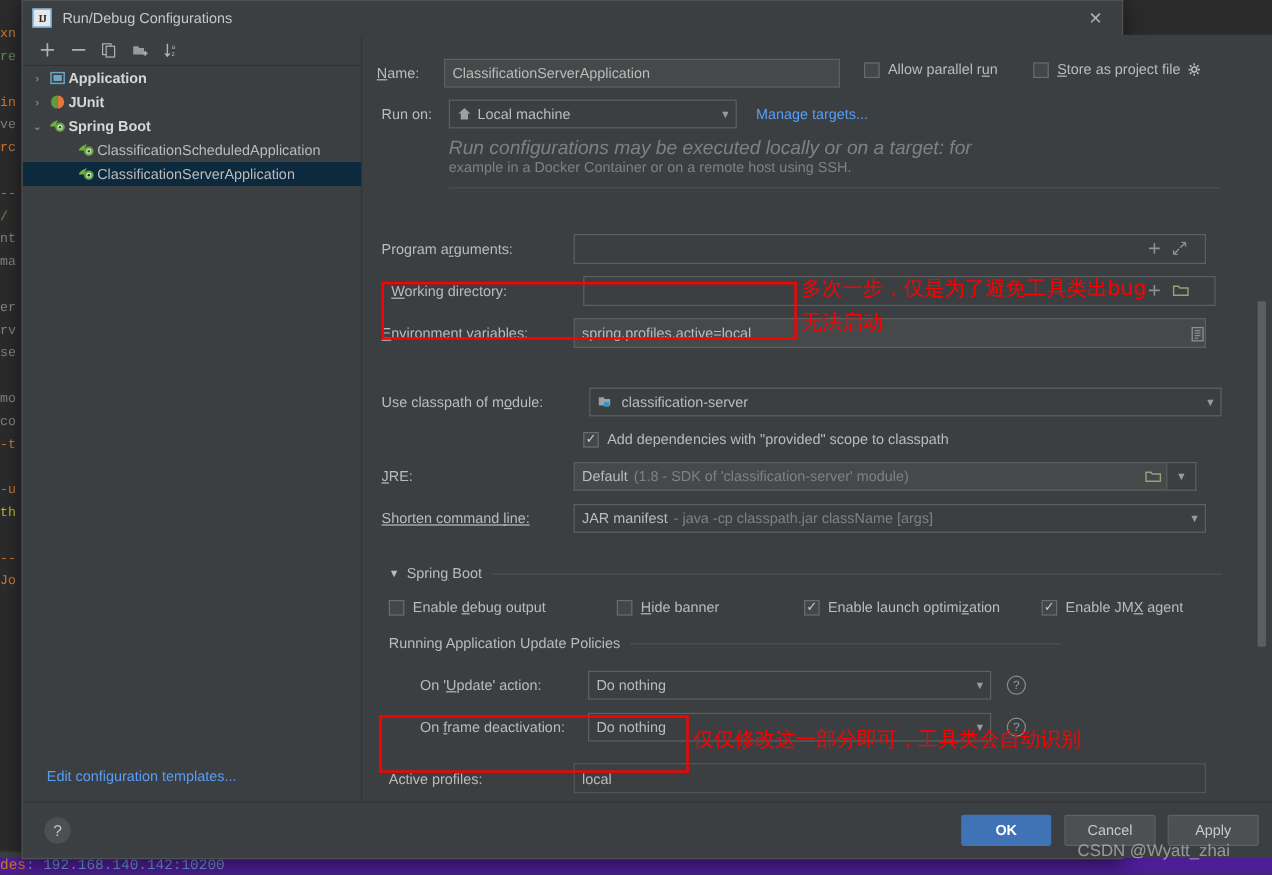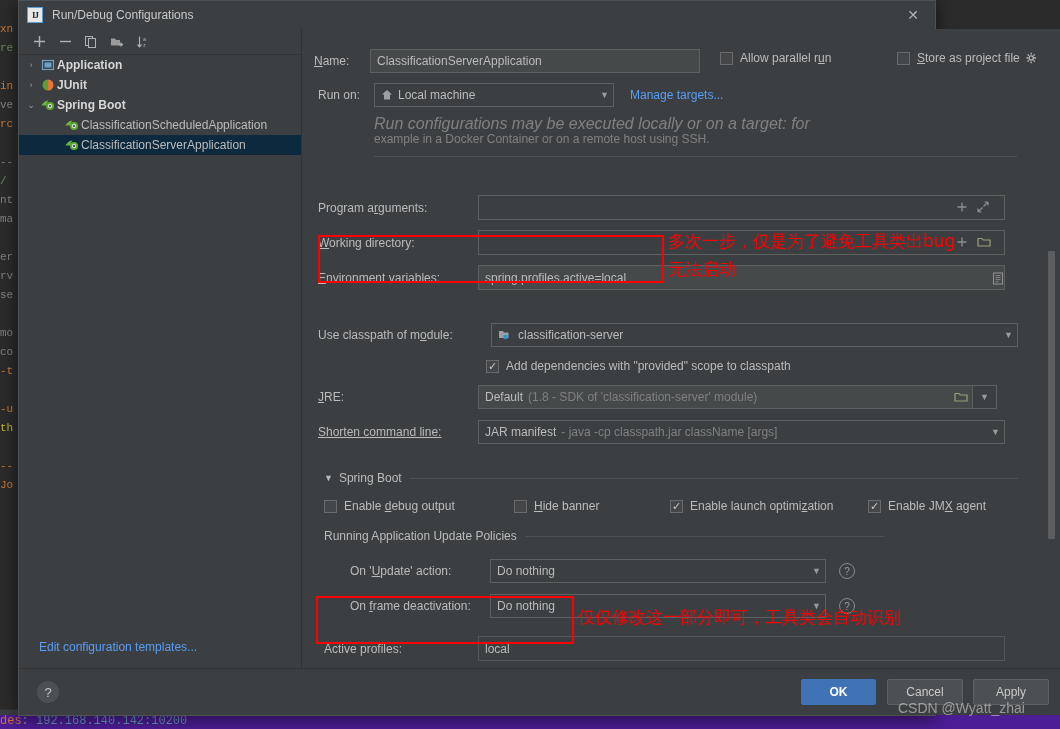--- a/index.html
+++ b/index.html
@@ -386,21 +386,21 @@
       <div class="row" style="position:absolute; left:12px; top:20px; width:740px;">
         <span class="lbl" style="width:48px;"><span class="u">N</span>ame:</span>
         <div class="field" style="width:330px; height:24px; margin-left:8px;">ClassificationServerApplication</div>
       </div>
 
       <div class="row" style="position:absolute; left:418px; top:22px;">
         <span class="cbx"></span>
         <span class="lbl" style="margin-left:7px;">Allow parallel r<span class="u">u</span>n</span>
       </div>
 
-      <div class="row" style="position:absolute; left:595px; top:22px;text-align:right;">
+      <div class="row" style="position:absolute; left:559px; top:22px;text-align:right;">
         <span class="cbx"></span>
         <span class="lbl" style="margin-left:7px;"><span class="u">S</span>tore as project file</span>
         <span style="margin-left:5px;">
           <svg width="13" height="13" viewBox="0 0 13 13">
               <circle cx="6.2" cy="6" r="2.1" fill="none" stroke="#b9b9b9" stroke-width="1.3"></circle>
               <path d="M6.2 .8v1.8M6.2 9.4v1.8M1.4 6h1.8M9.2 6H11M2.6 2.4l1.3 1.3M8.5 8.3l1.3 1.3M9.8 2.4L8.5 3.7M3.9 8.3L2.6 9.6" stroke="#b9b9b9" stroke-width="1.3"></path>
             </svg>
         </span>
       </div>
 
@@ -436,21 +436,21 @@
               </svg>
           </span>
           <span>
             <svg width="12" height="12" viewBox="0 0 12 12">
                 <path d="M11 1L6.5 5.5M11 1v3.4M11 1H7.6M1 11l4.5-4.5M1 11V7.6M1 11h3.4" stroke="#8d8f90" stroke-width="1.2" fill="none"></path>
               </svg>
           </span>
         </div>
 
         <div class="row" style="position:absolute; left:16px; top:53px; width:700px;">
-          <span class="lbl" style="width:160px;"><span class="u">W</span>orking directory:</span>
+          <span class="lbl" style="width:160px;margin-left:8px;"><span class="u">W</span>orking directory:</span>
           <div class="field empty" style="width:527px; height:25px;"></div>
         </div>
         <div style="position:absolute; left:654px; top:59px; display:flex; gap:9px;">
           <span>
             <svg width="12" height="12" viewBox="0 0 12 12">
                 <path d="M6 1.5v9M1.5 6h9" stroke="#8d8f90" stroke-width="1.3"></path>
               </svg>
           </span>
           <span>
             <svg width="14" height="12" viewBox="0 0 14 12">

